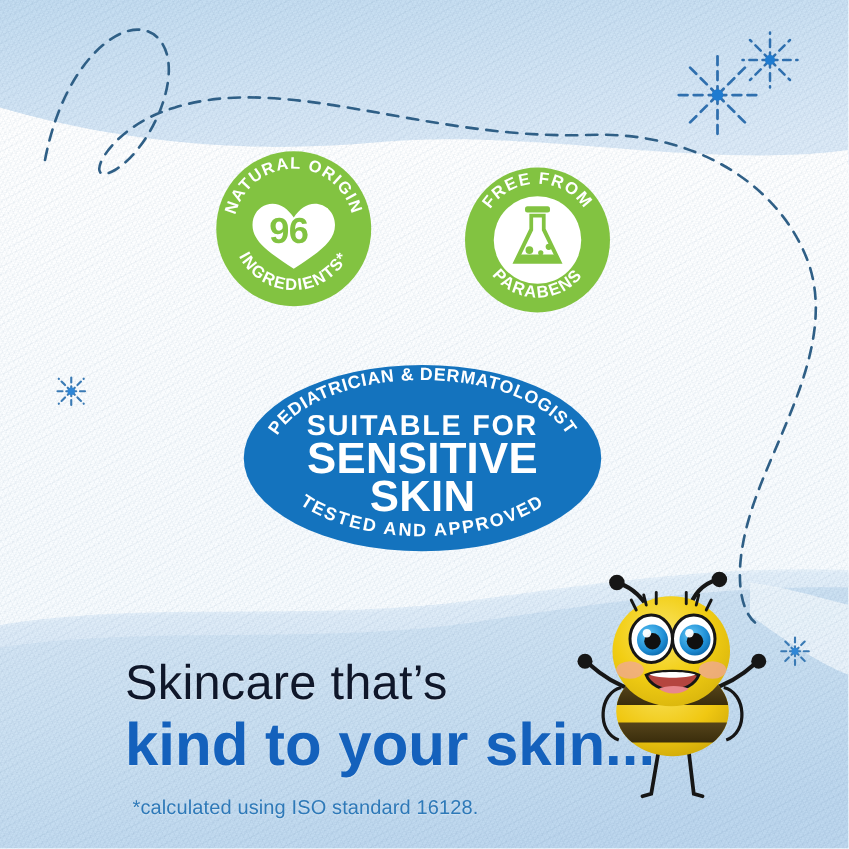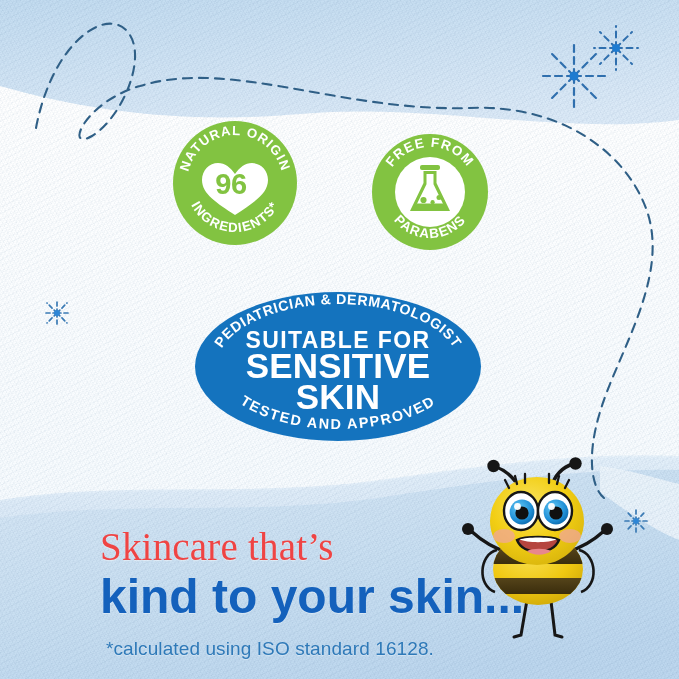--- a/index.html
+++ b/index.html
@@ -30,33 +30,32 @@
   
   .badge{position:absolute;}
   .badge-nat{left:173px;top:121px;width:124px;height:124px;}
   .badge-par{left:372px;top:134px;width:116px;height:116px;}
   .badge-oval{left:195px;top:292px;width:286px;height:149px;}
   .badge svg{display:block;width:100%;height:100%;overflow:visible;}
 
   
   .headline{position:absolute;left:100px;top:524px;width:470px;}
   .hl-1{
-    font-size:39px;line-height:46px;color:#ef4444;letter-spacing:.2px;
+    font-size:39px;line-height:46px;color:#0f172a;letter-spacing:.2px;
     font-weight:400;
     text-shadow:0 1px 1px rgba(255,255,255,.45);
-    font-family:Liberation Serif, serif;
   }
   .hl-2{
     font-size:48px;line-height:46px;color:#1461BC;letter-spacing:0px;
     font-weight:700;margin-top:4px;
     text-shadow:0 1px 1px rgba(255,255,255,.4);
   }
   .footnote{
     position:absolute;left:106px;top:638px;
-    font-size:19px;color:#2E79B8;letter-spacing:.1px;
+    font-size:16px;color:#2E79B8;letter-spacing:.1px;
     text-shadow:0 1px 1px rgba(255,255,255,.4);
   }
 
   
   .bee{position:absolute;left:455px;top:452px;width:180px;height:190px;}
   .bee svg{display:block;width:100%;height:100%;overflow:visible;}
 </style>
 </head>
 <body>
 

